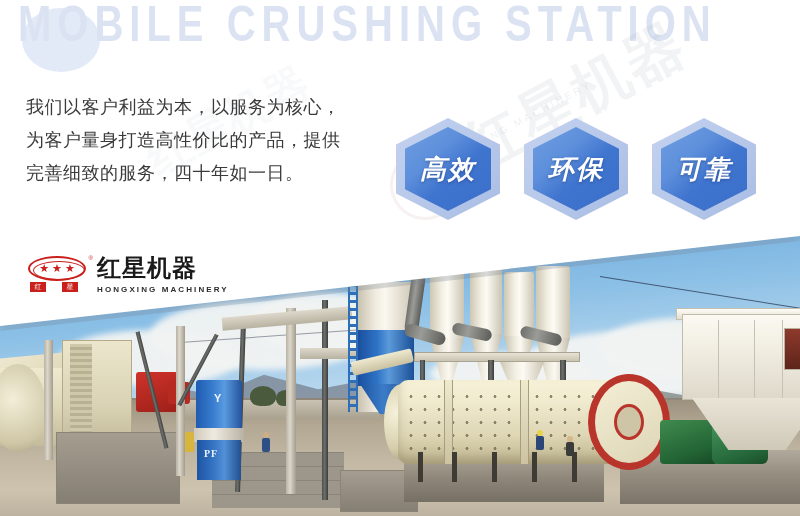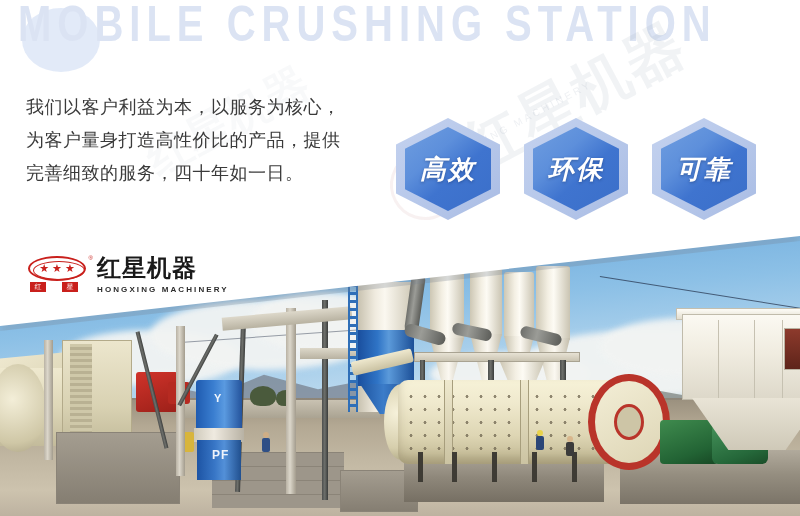--- a/index.html
+++ b/index.html
@@ -106,22 +106,22 @@
   }
   .pf-mid{
     position:absolute; left:194px; top:428px; width:50px; height:14px;
     background:linear-gradient(90deg,#cfcabb,#efeae0 40%,#b8b2a4);
   }
   .pf-bot{
     position:absolute; left:197px; top:440px; width:44px; height:40px;
     background:linear-gradient(90deg,#1d54a4 0%,#3876c6 40%,#5390d8 62%,#21508f 100%);
   }
   .pf-label{
-    position:absolute; left:212px; top:448px; color:#eef3fb; font-size:12px;
-    font-weight:bold; letter-spacing:1px; font-family:Liberation Sans, sans-serif;
+    position:absolute; left:204px; top:448px; color:#eef3fb; font-size:10px;
+    font-weight:bold; letter-spacing:1px; font-family:Liberation Serif, serif;
   }
   .y-label{
     position:absolute; left:214px; top:392px; color:#f0f5fc; font-size:11px; font-weight:bold;
   }
 
   
   .silo{
     position:absolute; left:358px; top:282px; width:56px; height:130px;
     background:linear-gradient(90deg,#c8c2b0 0%,#efeade 30%,#fbf8f0 48%,#ccc6b4 100%);
   }

